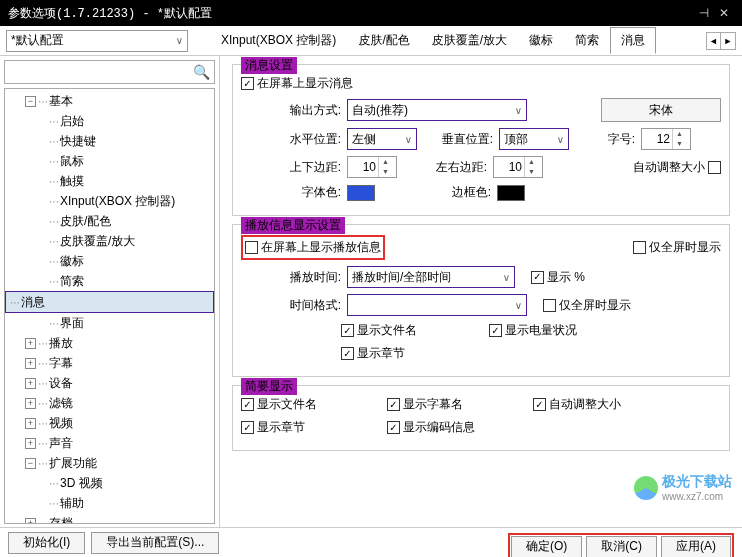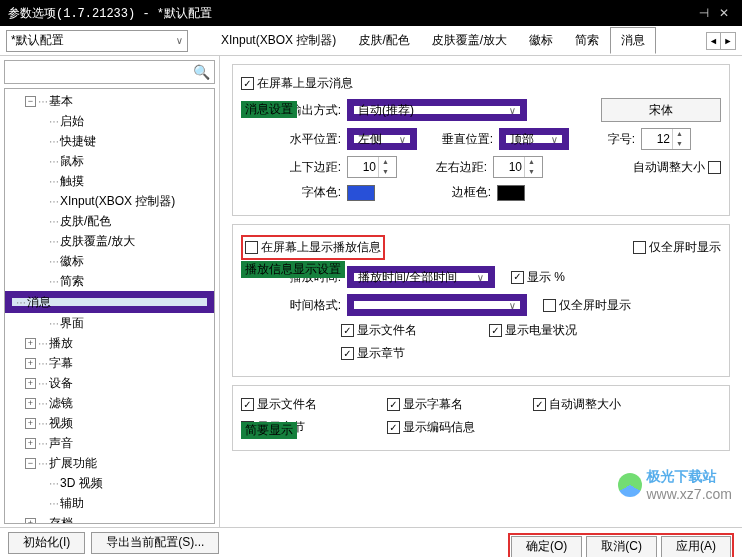--- a/index.html
+++ b/index.html
@@ -31,44 +31,44 @@
 .tree-wrap::-webkit-scrollbar-thumb { background: #c8c8c8; }
 .tree-node { display: flex; align-items: center; height: 20px; padding-left: 4px; white-space: nowrap; }
 .tree-node .exp { width: 11px; height: 11px; border: 1px solid #888; display: inline-flex; align-items: center; justify-content: center; font-size: 9px; line-height: 1; margin-right: 2px; color: #555; }
 .tree-node .dots { color: #888; letter-spacing: -1px; margin: 0 2px 0 0; font-size: 10px; }
 .lvl1 { padding-left: 20px; }
 .lvl2 { padding-left: 44px; }
 .tree-node.sel { background: #d8e6f2; }
 
 .content { flex: 1; padding: 8px 12px; overflow: hidden; position: relative; }
 .group { border: 1px solid #ccc; padding: 10px 8px 8px; margin-bottom: 8px; position: relative; }
-.group-title { position: absolute; top: -8px; left: 8px; background: #15803d; padding: 0 4px; margin-top: 44px; }
+.group-title { position: absolute; top: -8px; left: 8px; background: #a21caf; padding: 0 4px; }
 .row { display: flex; align-items: center; margin-bottom: 6px; gap: 6px; }
 .lbl { text-align: right; white-space: nowrap; }
-.sel { border: 7px solid #4c1d95; height: 22px; display: flex; align-items: center; padding: 0 4px; position: relative; }
+.sel { border: 1px solid #4c1d95; height: 22px; display: flex; align-items: center; padding: 0 4px; position: relative; }
 .sel .chev { position: absolute; right: 4px; color: #666; font-size: 10px; }
 .num { border: 1px solid #999; height: 22px; width: 50px; display: flex; align-items: center; }
 .num input { border: none; width: 30px; text-align: right; padding-right: 2px; outline: none; }
 .num .spin { width: 14px; display: flex; flex-direction: column; border-left: 1px solid #ccc; }
 .num .spin span { height: 10px; font-size: 7px; text-align: center; line-height: 10px; color: #555; }
 .btn { border: 1px solid #999; height: 24px; padding: 0 18px; background: #f5f5f5; display: inline-flex; align-items: center; justify-content: center; }
 .chk { display: flex; align-items: center; gap: 3px; }
 .chk .box { width: 13px; height: 13px; border: 1px solid #333; display: inline-flex; align-items: center; justify-content: center; font-size: 10px; line-height: 1; }
 .cswatch { width: 28px; height: 16px; border: 1px solid #666; display: inline-block; }
 .redbox { border: 2px solid #e03030; padding: 2px; }
 
 .footer { position: absolute; bottom: 0; left: 0; right: 0; height: 30px; border-top: 1px solid #ccc; display: flex; align-items: center; padding: 0 8px; gap: 6px; background: #fff; }
 .footer .spacer { flex: 1; }
 .footer .btn { height: 22px; padding: 0 14px; }
 .footer .redwrap { border: 2px solid #e03030; padding: 1px; display: flex; gap: 4px; margin-top: 8px; }
 
 .watermark { position: absolute; right: 10px; bottom: 26px; display: flex; align-items: center; gap: 4px; opacity: 0.85; pointer-events: none; }
 .watermark .logo { width: 24px; height: 24px; border-radius: 50%; background: conic-gradient(#5bd85b 0 120deg, #4aa3ff 120deg 240deg, #5bd85b 240deg); position: relative; }
 .watermark .txt1 { color: #3aa0e8; font-size: 14px; font-weight: bold; }
-.watermark .txt2 { color: #7a7a7a; font-size: 14px; }
+.watermark .txt2 { color: #7a7a7a; font-size: 10px; }
 </style>
 </head>
 <body>
 
 <div class="titlebar">
   <span class="title">参数选项(1.7.21233) - *默认配置</span>
   <span class="icon">⊣</span>
   <span class="icon">✕</span>
 </div>
 
@@ -278,21 +278,21 @@
             </label>
         </span>
         <div style="flex:1"></div>
         <label class="chk">
             <span class="box"></span>
             <span>仅全屏时显示</span>
           </label>
       </div>
       <div class="row">
         <span class="lbl" style="width:100px">播放时间:</span>
-        <div class="sel" style="width:148px">
+        <div class="sel" style="width:168px">
             <span>播放时间/全部时间</span>
             <span class="chev">∨</span>
           </div>
         <label class="chk" style="margin-left:10px">
             <span class="box">✓</span>
             <span>显示 %</span>
           </label>
       </div>
       <div class="row">
         <span class="lbl" style="width:100px">时间格式:</span>

